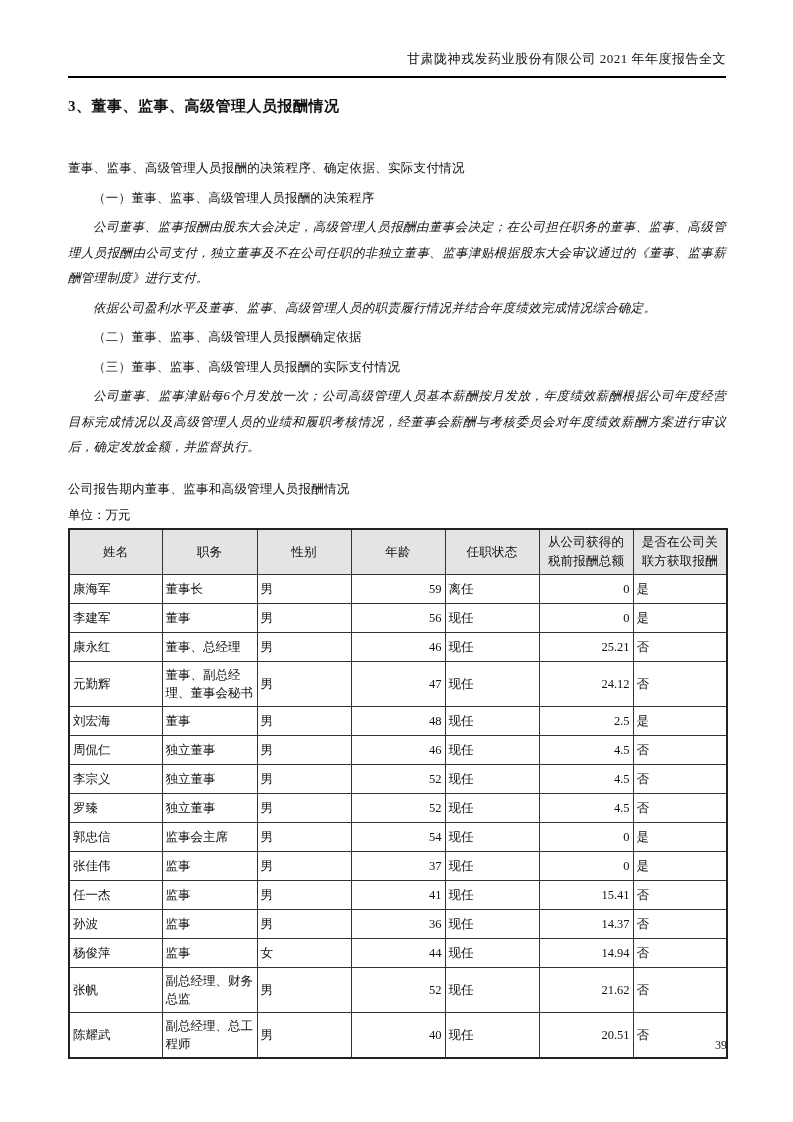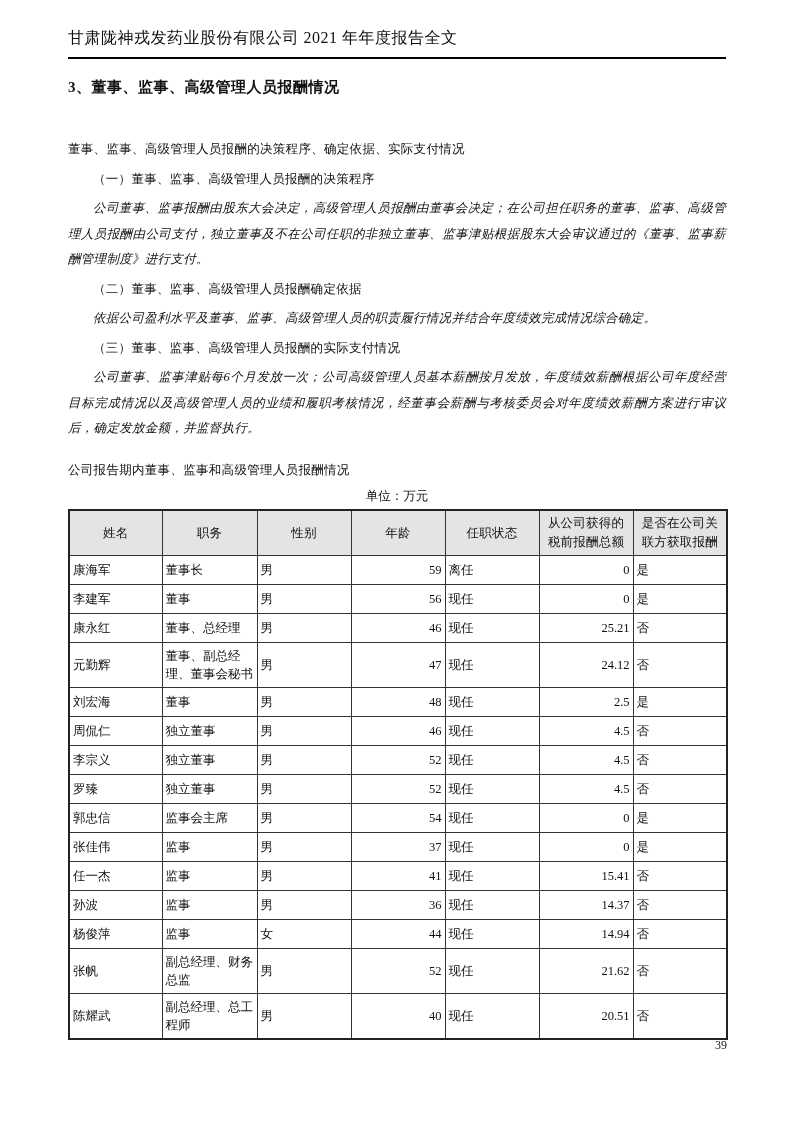--- a/index.html
+++ b/index.html
@@ -15,23 +15,23 @@
     color: #111111;
     overflow: hidden;
   }
   .page {
     position: absolute;
     left: 68px;
     top: 0;
     width: 658px;
   }
   .doc-header {
-    margin-top: 28px;
-    text-align: left;
-    font-size: 16px;
+    margin-top: 50px;
+    text-align: right;
+    font-size: 13px;
     letter-spacing: 0.5px;
     color: #111;
   }
   .doc-header-rule {
     margin-top: 8px;
     border: none;
     border-top: 2px solid #000;
     height: 0;
   }
   .section-title {
@@ -48,21 +48,21 @@
     letter-spacing: 0.3px;
   }
   .intro { margin-top: 40px; }
   .sub-heading { text-indent: 2em; }
   .body-indent { text-indent: 2em; font-style: italic; }
   .table-caption { margin-top: 16px; }
   .unit-line {
     margin: 0;
     font-size: 12.5px;
     line-height: 18px;
-    text-align: center;
+    text-align: left;
   }
   table.comp-table {
     margin-top: 4px;
     border-collapse: collapse;
     table-layout: fixed;
     width: 658px;
     font-size: 12.5px;
     border: 2px solid #222;
     padding-left: 42px;
   }
@@ -104,23 +104,23 @@
   <hr class="doc-header-rule">
 
   <h1 class="section-title">3、董事、监事、高级管理人员报酬情况</h1>
 
   <p class="para intro">董事、监事、高级管理人员报酬的决策程序、确定依据、实际支付情况</p>
 
   <p class="para sub-heading">（一）董事、监事、高级管理人员报酬的决策程序</p>
 
   <p class="para body-indent">公司董事、监事报酬由股东大会决定，高级管理人员报酬由董事会决定；在公司担任职务的董事、监事、高级管理人员报酬由公司支付，独立董事及不在公司任职的非独立董事、监事津贴根据股东大会审议通过的《董事、监事薪酬管理制度》进行支付。</p>
 
+  <p class="para body-indent">依据公司盈利水平及董事、监事、高级管理人员的职责履行情况并结合年度绩效完成情况综合确定。</p>
+
   <p class="para sub-heading">（二）董事、监事、高级管理人员报酬确定依据</p>
-
-  <p class="para body-indent">依据公司盈利水平及董事、监事、高级管理人员的职责履行情况并结合年度绩效完成情况综合确定。</p>
 
   <p class="para sub-heading">（三）董事、监事、高级管理人员报酬的实际支付情况</p>
 
   <p class="para body-indent">公司董事、监事津贴每6个月发放一次；公司高级管理人员基本薪酬按月发放，年度绩效薪酬根据公司年度经营目标完成情况以及高级管理人员的业绩和履职考核情况，经董事会薪酬与考核委员会对年度绩效薪酬方案进行审议后，确定发放金额，并监督执行。</p>
 
   <p class="para table-caption">公司报告期内董事、监事和高级管理人员报酬情况</p>
 
   <p class="unit-line">单位：万元</p>
 
   <table class="comp-table">

